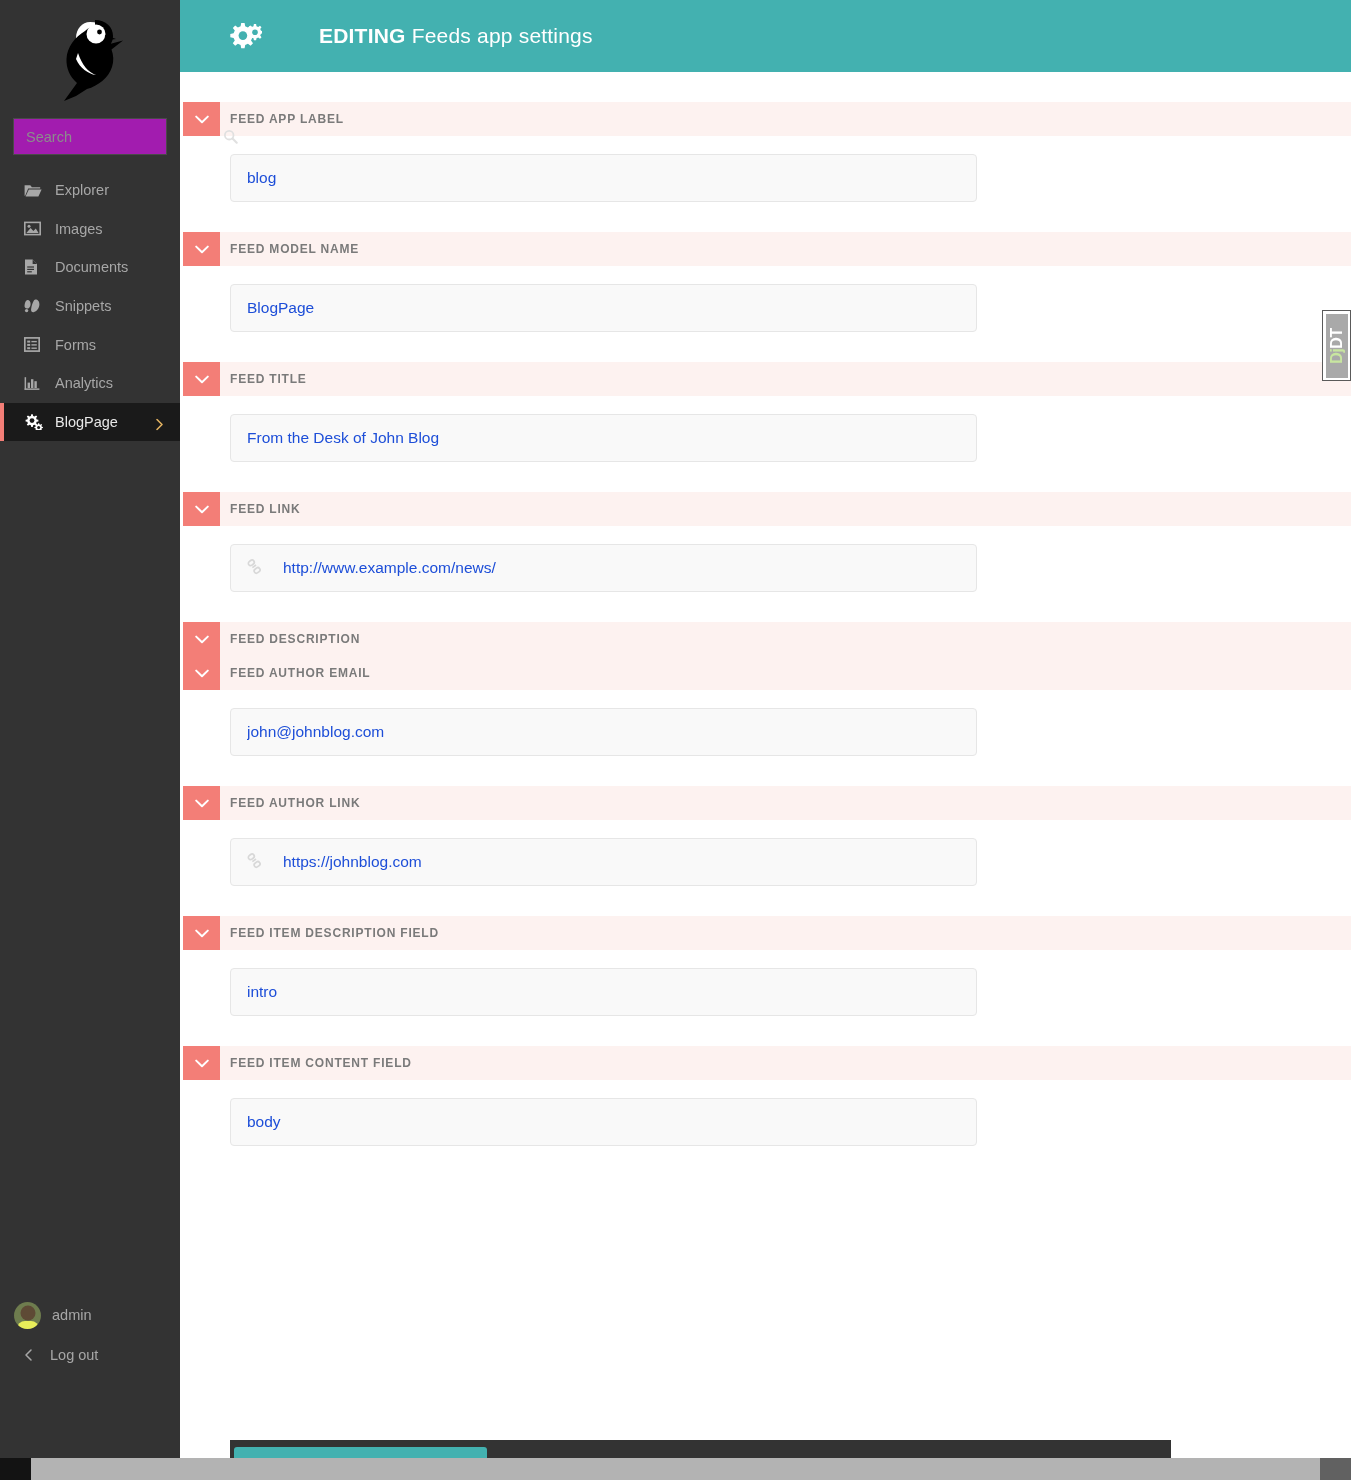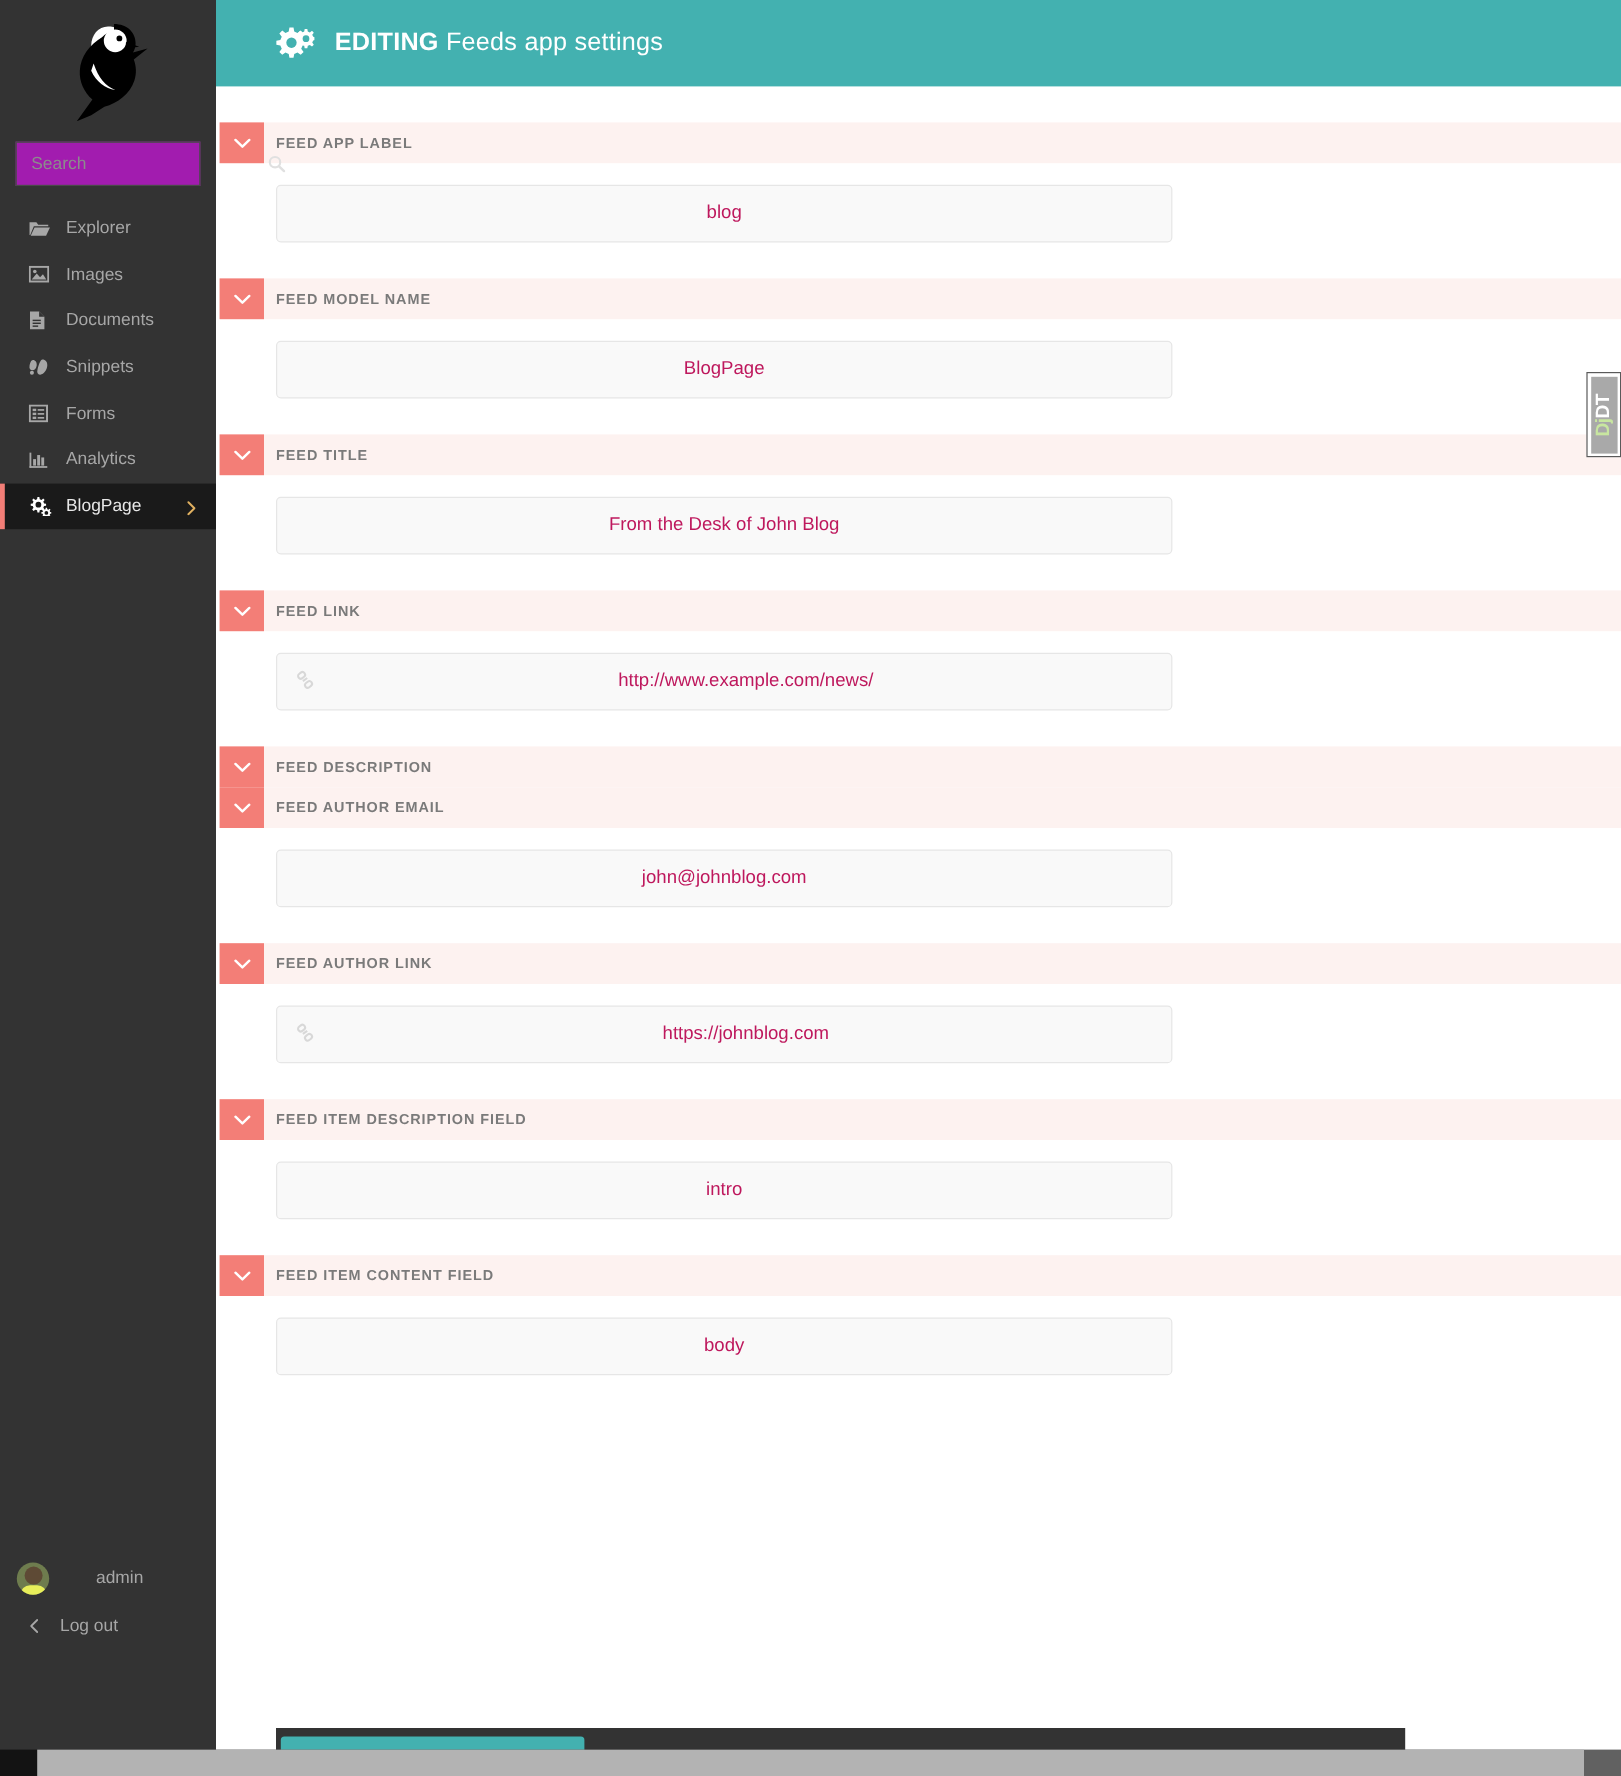--- a/index.html
+++ b/index.html
@@ -82,21 +82,20 @@
 
   .sidebar-footer {
     position: absolute; left: 0; right: 0; bottom: 0;
     padding-bottom: 105px;
   }
   .account-row {
     display: flex; align-items: center;
     height: 40px; padding-left: 14px;
     color: #a7a7a7; font-size: 14.5px;
     cursor: pointer;
-    gap: 28px;
   }
   .avatar {
     width: 27px; height: 27px; border-radius: 50%;
     margin-right: 11px; flex: 0 0 auto;
     overflow: hidden;
     background: #6e7c4e;
     position: relative;
   }
   .avatar .face {
     position: absolute; left: 50%; top: 44%;
@@ -131,21 +130,21 @@
     display: flex; align-items: center;
     padding-left: 50px;
     color: #fff;
   }
   .header .gears { margin-right: 17px; display: flex; }
   .header .title {
     font-size: 21px;
     letter-spacing: 0.2px;
     white-space: nowrap;
   }
-  .header .title b { font-weight: bold; }
+  .header .title b { font-weight: bold; margin-left: 40px; }
   .header .title span { font-weight: normal; text-align: center; }
 
   .form-body { padding-top: 30px; }
 
   .field-block { position: relative; border-radius: 16px; }
   .field-header {
     position: relative;
     height: 34px;
     background: #fdf2f0;
     display: flex; align-items: center;
@@ -180,23 +179,22 @@
     border-radius: 4px;
     display: flex; align-items: center;
   }
   .text-input input {
     flex: 1;
     height: 100%;
     background: transparent;
     border: 0; outline: none;
     font-family: "Liberation Sans", sans-serif;
     font-size: 15.5px;
-    color: #be185d;
+    color: #1d4ed8;
     padding: 0 16px;
-    text-align: center;
   }
   .text-input.has-icon input { padding-left: 52px; }
   .link-icon {
     position: absolute; left: 14px; top: 50%;
     transform: translateY(-50%);
     width: 20px; height: 20px;
     pointer-events: none;
   }
   .link-icon svg { display:block; }
 

